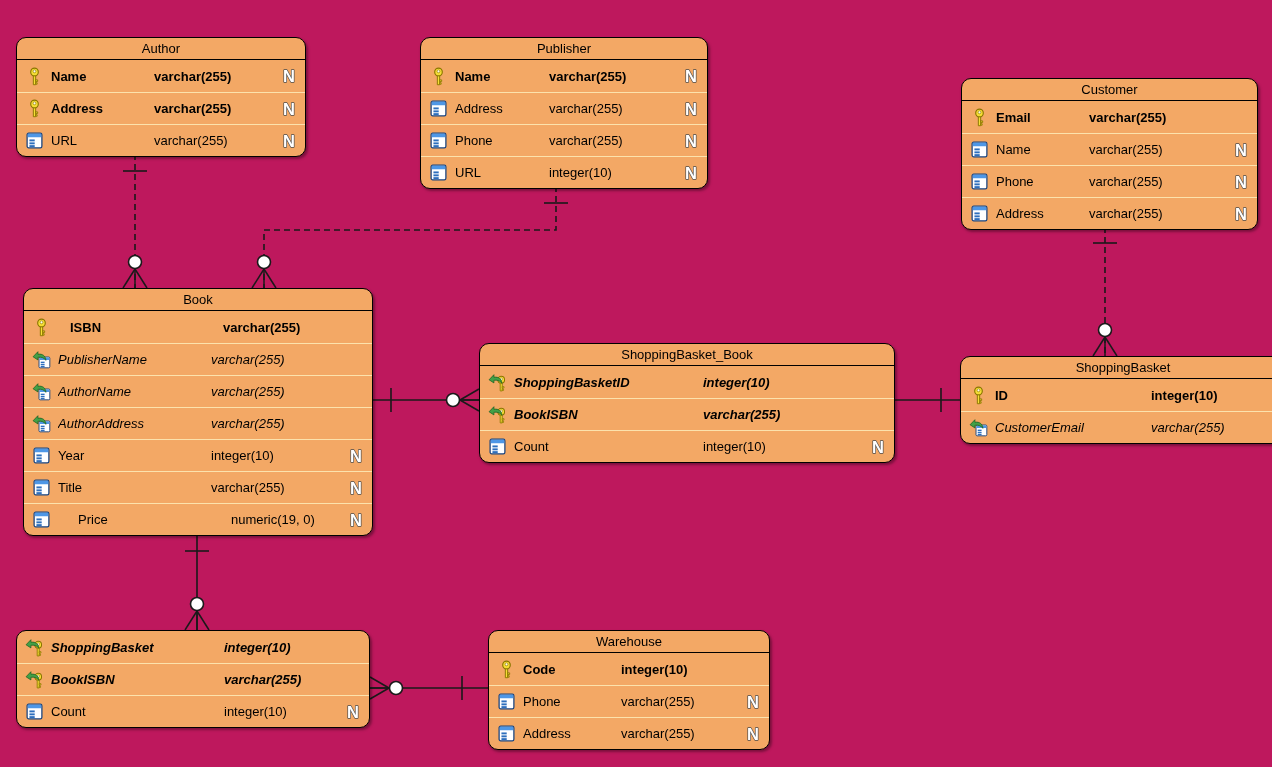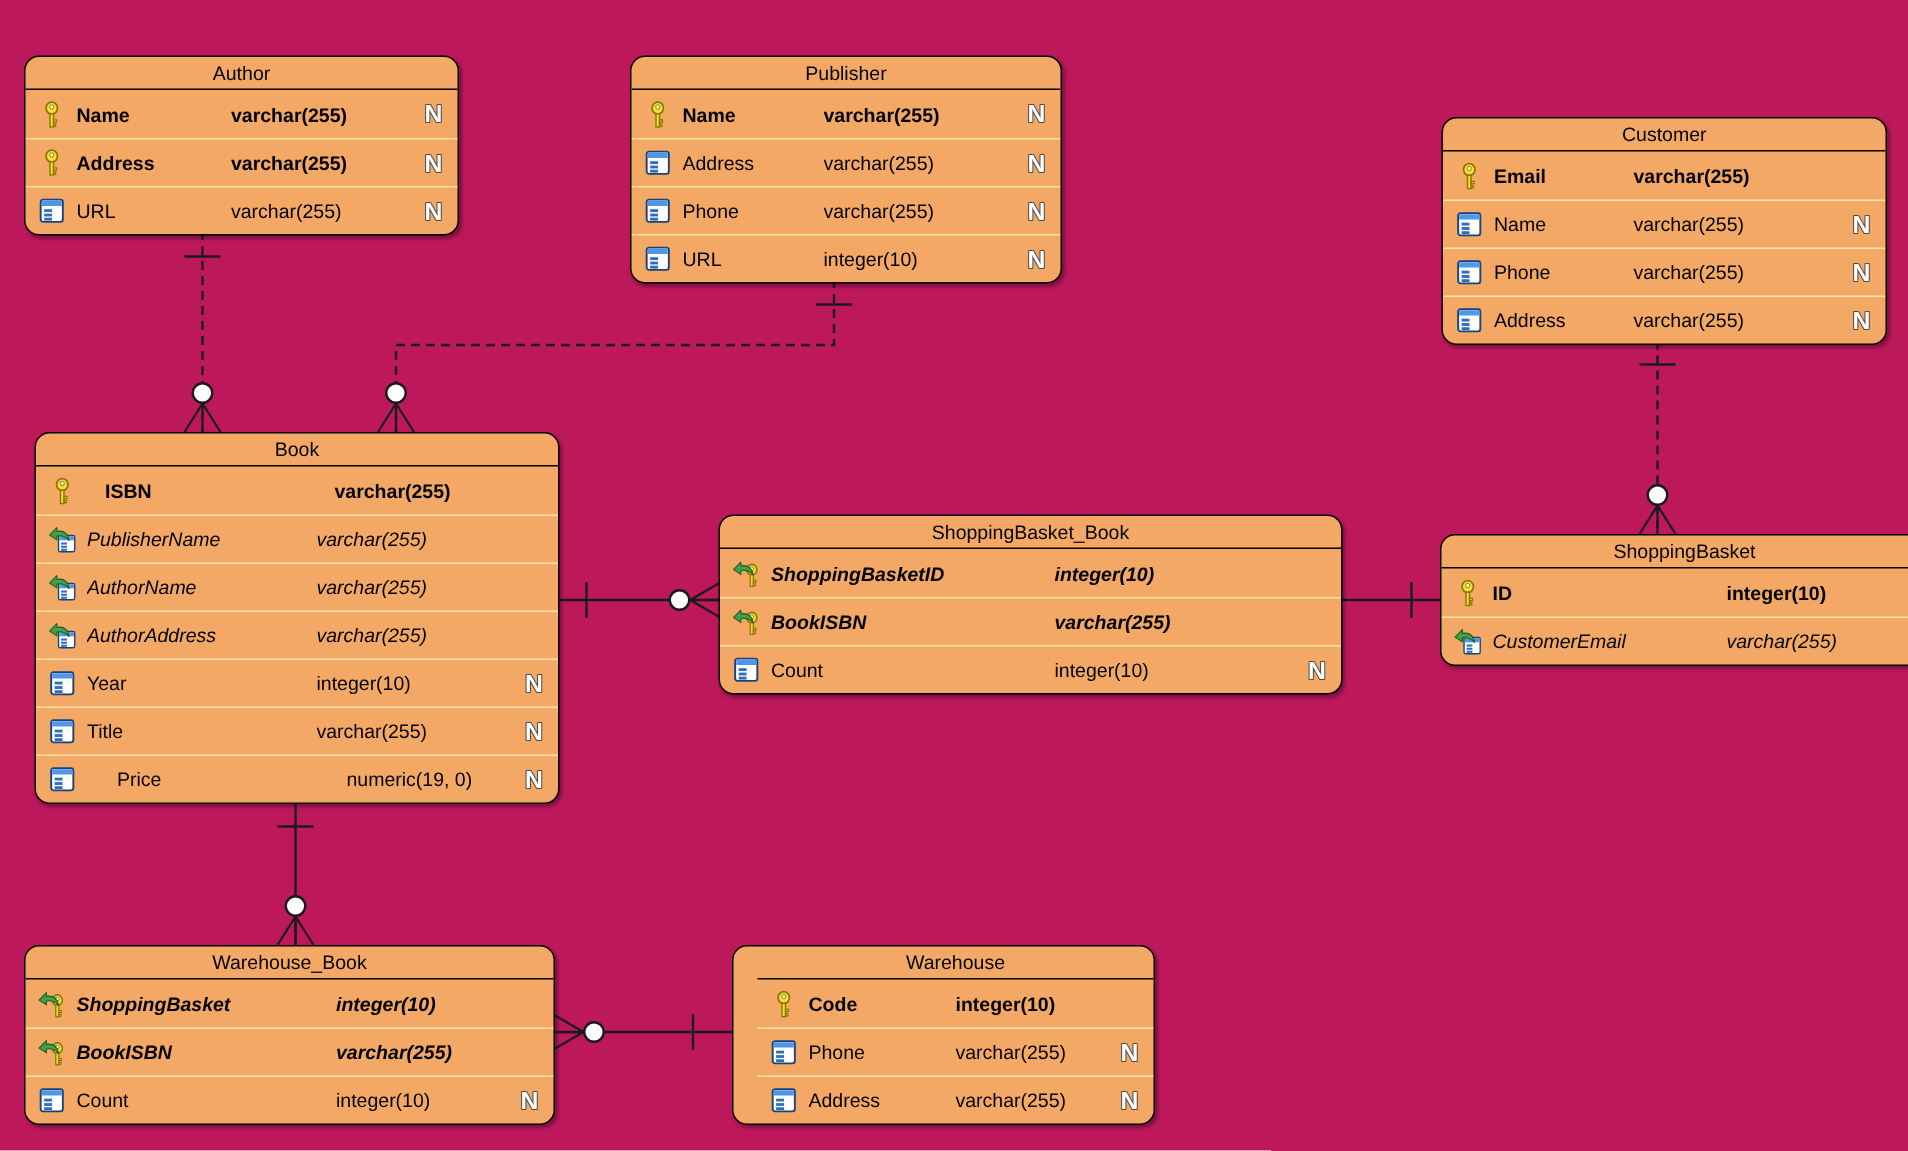--- a/index.html
+++ b/index.html
@@ -496,21 +496,20 @@
               <rect x="4.2" y="13.4" width="5" height="1.8" fill="#2E6FBD"></rect>
             </g>
             <path d="M1 6.4 L5.6 1.6 L5.6 4 C10 3.4 12.7 5.5 13.3 9.8 C11 7 8.6 6.5 5.6 6.9 L5.6 9.4 Z" fill="#43A047" stroke="#1B5E20" stroke-width="0.7" stroke-linejoin="round"></path>
           </svg>
         </span>
         <span class="col-name" style="width: 156px;">CustomerEmail</span>
         <span class="col-type">varchar(255)</span>
       </div>
     </div>
     <div class="entity" style="left: 16px; top: 630px; width: 354px;">
-      <div class="entity-title">Warehouse_Book</div>
       <div class="entity-row k-pkfk">
         <span class="row-icon">
           <svg viewBox="0 0 18 18">
             <g transform="translate(4.6,2.2) scale(0.88)">
               <ellipse cx="9" cy="4.8" rx="3.6" ry="3.8" fill="#F6DE35" stroke="#8A7500" stroke-width="1.1"></ellipse>
               <ellipse cx="9" cy="4.1" rx="1.3" ry="1.4" fill="#FDFDF0" stroke="#8A7500" stroke-width="0.6"></ellipse>
               <path d="M7.9 8.4 h2.2 v8.4 h-2.2 z" fill="#F6DE35" stroke="#8A7500" stroke-width="0.9"></path>
               <path d="M10.1 12.2 h1.9 v1.5 h-1.9 z" fill="#F6DE35" stroke="#8A7500" stroke-width="0.8"></path>
               <path d="M10.1 14.9 h1.4 v1.4 h-1.4 z" fill="#F6DE35" stroke="#8A7500" stroke-width="0.8"></path>
             </g>
@@ -548,21 +547,21 @@
         </span>
         <span class="col-name" style="width: 173px;">Count</span>
         <span class="col-type">integer(10)</span>
         <span class="null-icon">
           <svg viewBox="0 0 18 18">
             <text x="9" y="14.5" text-anchor="middle" font-family="Liberation Sans, sans-serif" font-size="16.5" font-weight="bold" fill="#FFFFFF" stroke="#4D4D4D" stroke-width="1.4" paint-order="stroke" stroke-linejoin="round">N</text>
           </svg>
         </span>
       </div>
     </div>
-    <div class="entity" style="left: 488px; top: 630px; width: 282px; padding-left: 16px;">
+    <div class="entity" style="left: 488px; top: 630px; width: 282px;">
       <div class="entity-title">Warehouse</div>
       <div class="entity-row k-pk">
         <span class="row-icon">
           <svg viewBox="0 0 18 18">
             <ellipse cx="9" cy="4.8" rx="3.6" ry="3.8" fill="#F6DE35" stroke="#8A7500" stroke-width="1.1"></ellipse>
             <ellipse cx="9" cy="4.1" rx="1.3" ry="1.4" fill="#FDFDF0" stroke="#8A7500" stroke-width="0.6"></ellipse>
             <path d="M7.9 8.4 h2.2 v8.4 h-2.2 z" fill="#F6DE35" stroke="#8A7500" stroke-width="0.9"></path>
             <path d="M10.1 12.2 h1.9 v1.5 h-1.9 z" fill="#F6DE35" stroke="#8A7500" stroke-width="0.8"></path>
             <path d="M10.1 14.9 h1.4 v1.4 h-1.4 z" fill="#F6DE35" stroke="#8A7500" stroke-width="0.8"></path>
           </svg>

